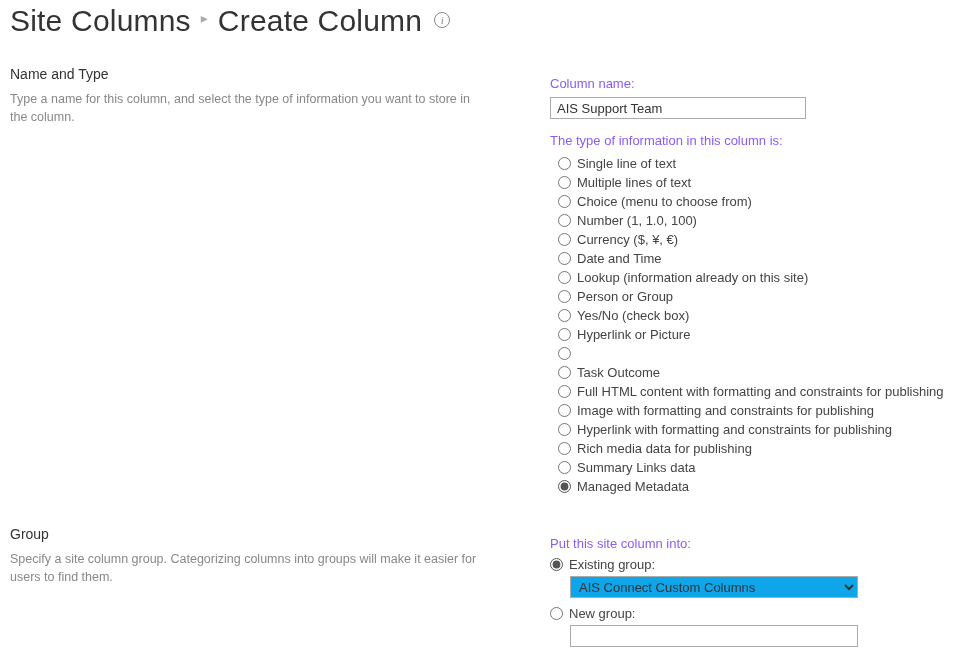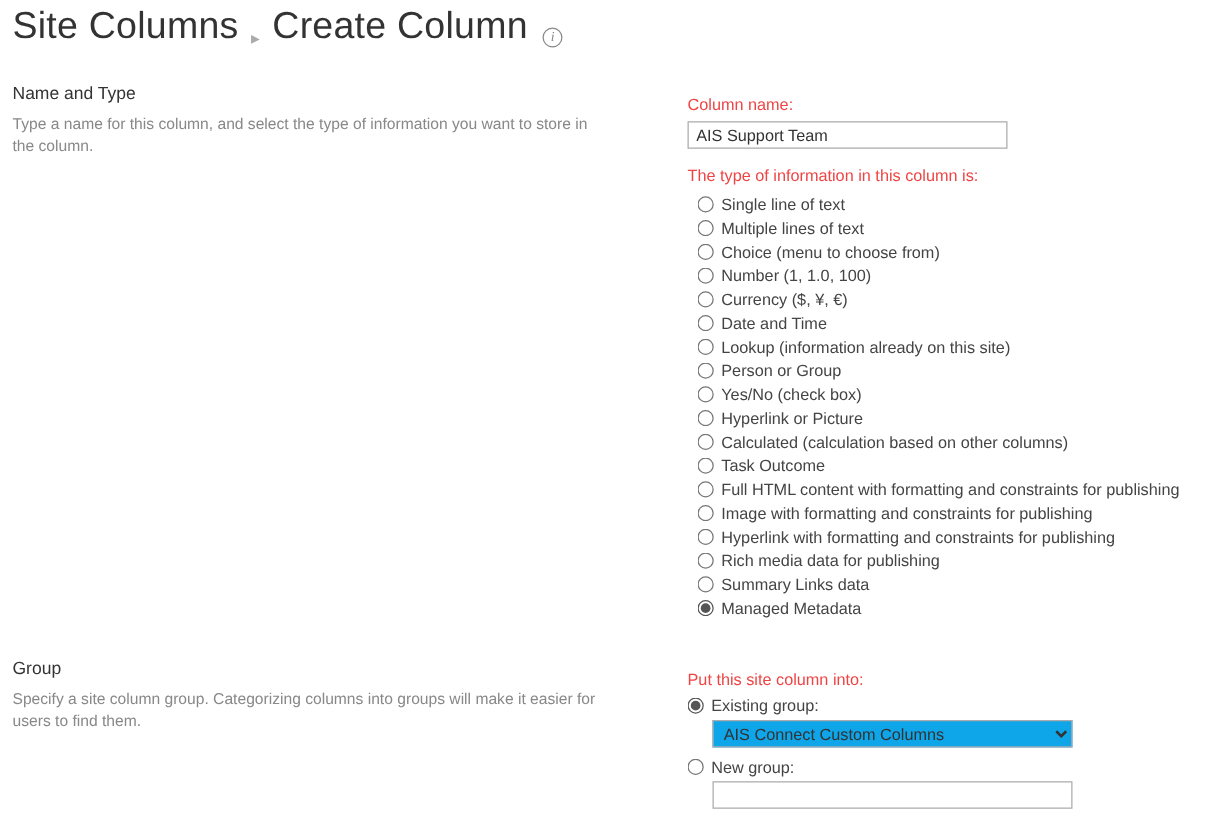--- a/index.html
+++ b/index.html
@@ -6,21 +6,21 @@
   body {
     font-family: "Segoe UI Light", "Segoe UI", Tahoma, Arial, sans-serif;
     font-size: 13px;
     color: #444;
     background: #fff;
     padding: 4px 10px 20px 10px;
     width: 971px;
   }
   .breadcrumb {
     display: flex;
-    align-items: flex-end;
+    align-items: flex-start;
     gap: 10px;
     margin-bottom: 28px;
   }
   .breadcrumb-link {
     font-size: 30px;
     font-weight: 200;
     color: #333;
     text-decoration: none;
     letter-spacing: 0.2px;
   }
@@ -70,21 +70,21 @@
     color: #888;
     line-height: 1.45;
     max-width: 470px;
   }
   .section-right {
     flex: 1;
     padding-top: 10px;
   }
   .field-label {
     font-size: 13px;
-    color: #ef4444;
+    color: #8b5cf6;
     margin-bottom: 6px;
     display: block;
   }
   .text-input {
     width: 256px;
     height: 22px;
     border: 1px solid #ababab;
     padding: 1px 6px;
     font-size: 13px;
     font-family: "Segoe UI", Tahoma, Arial, sans-serif;
@@ -194,21 +194,20 @@
         <div class="radio-row">
           <input type="radio" name="coltype" id="coltype-7" style="">
           <label for="coltype-7">Yes/No (check box)</label>
         </div>
         <div class="radio-row">
           <input type="radio" name="coltype" id="coltype-9" style="">
           <label for="coltype-9">Hyperlink or Picture</label>
         </div>
         <div class="radio-row">
           <input type="radio" name="coltype" id="coltype-10" style="">
-          <label for="coltype-10">Calculated (calculation based on other columns)</label>
         </div>
         <div class="radio-row">
           <input type="radio" name="coltype" id="coltype-11" style="">
           <label for="coltype-11">Task Outcome</label>
         </div>
         <div class="radio-row">
           <input type="radio" name="coltype" id="coltype-12" style="">
           <label for="coltype-12">Full HTML content with formatting and constraints for publishing</label>
         </div>
         <div class="radio-row">

